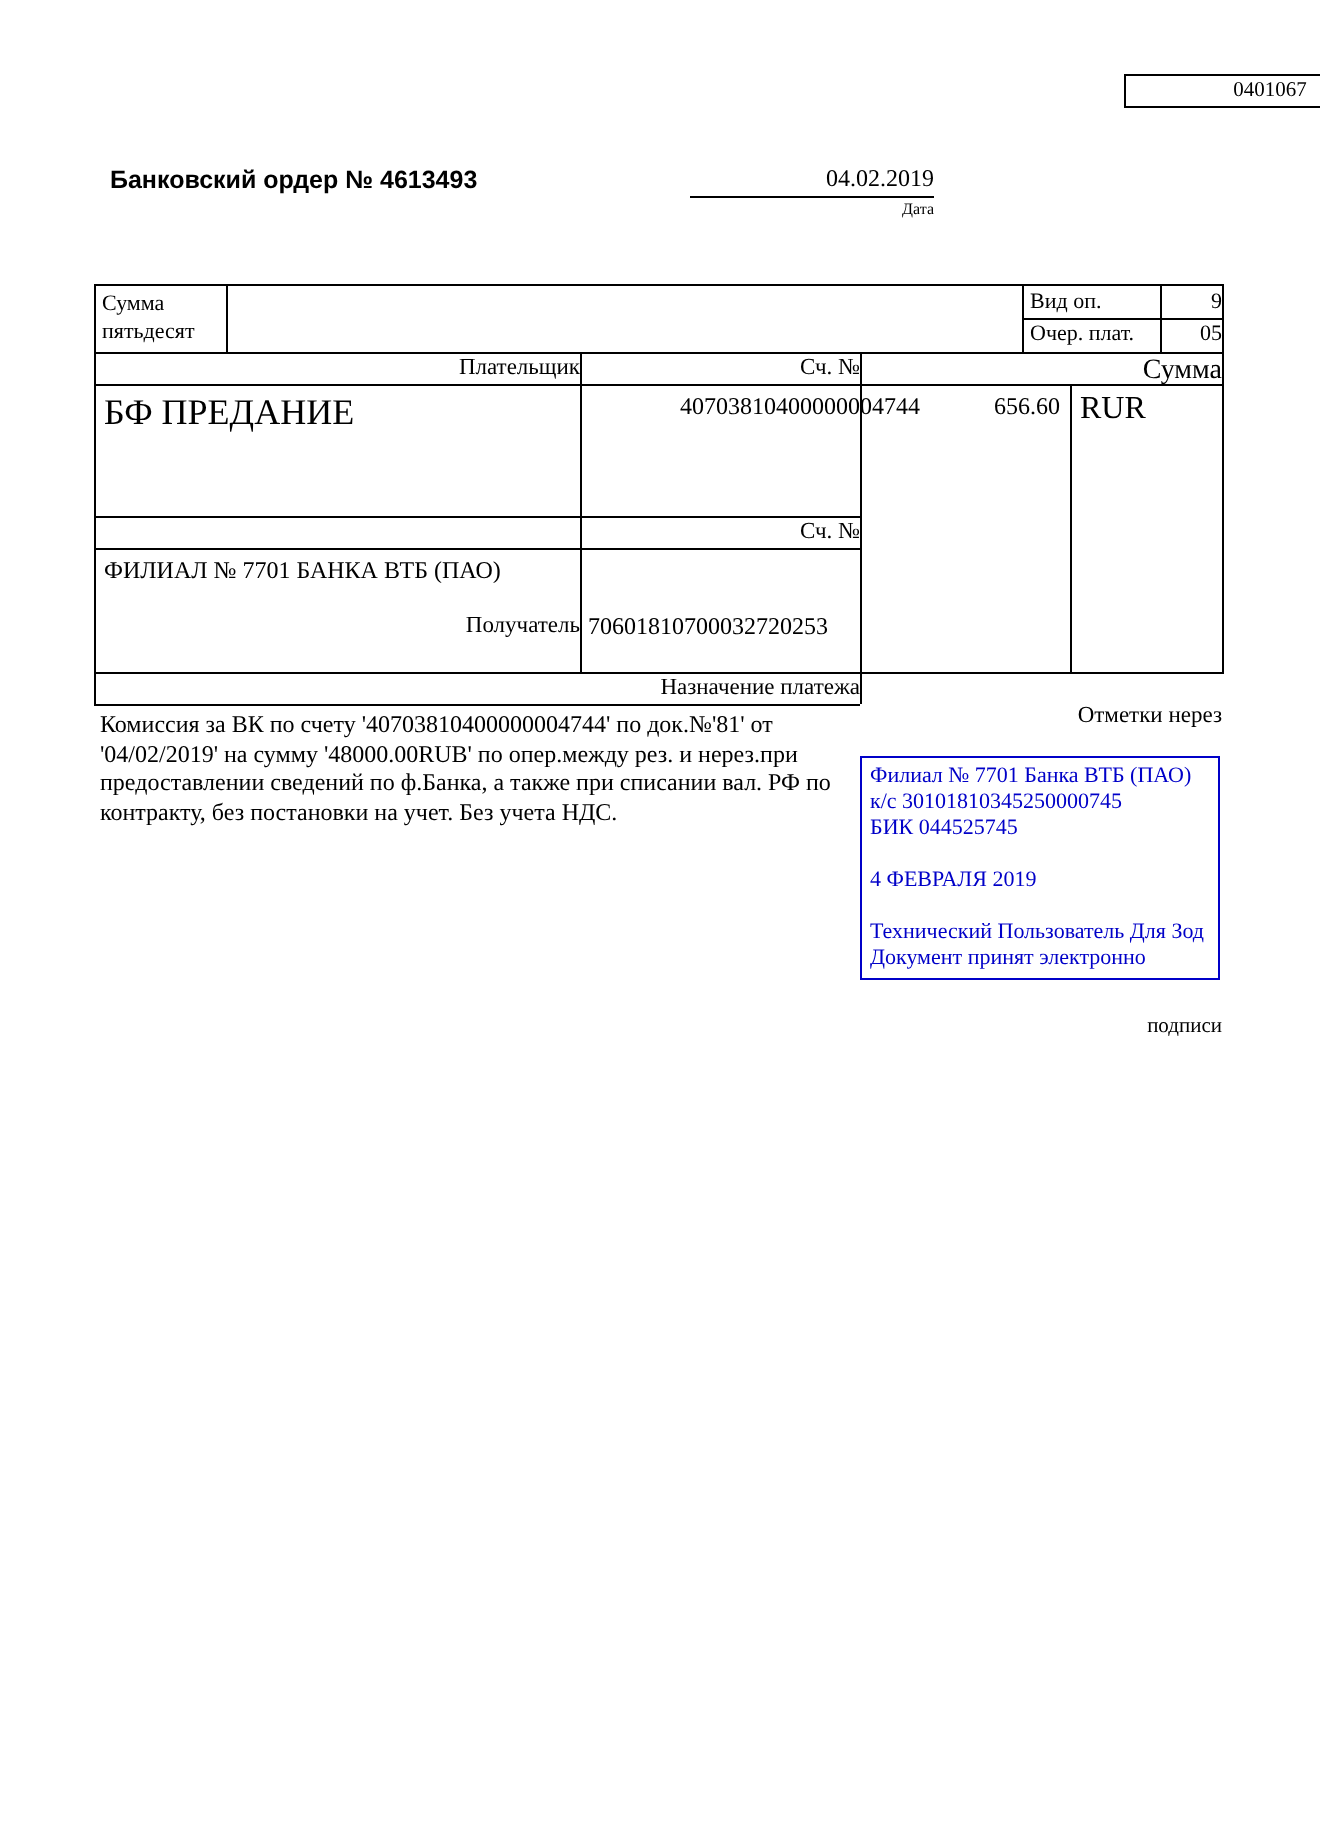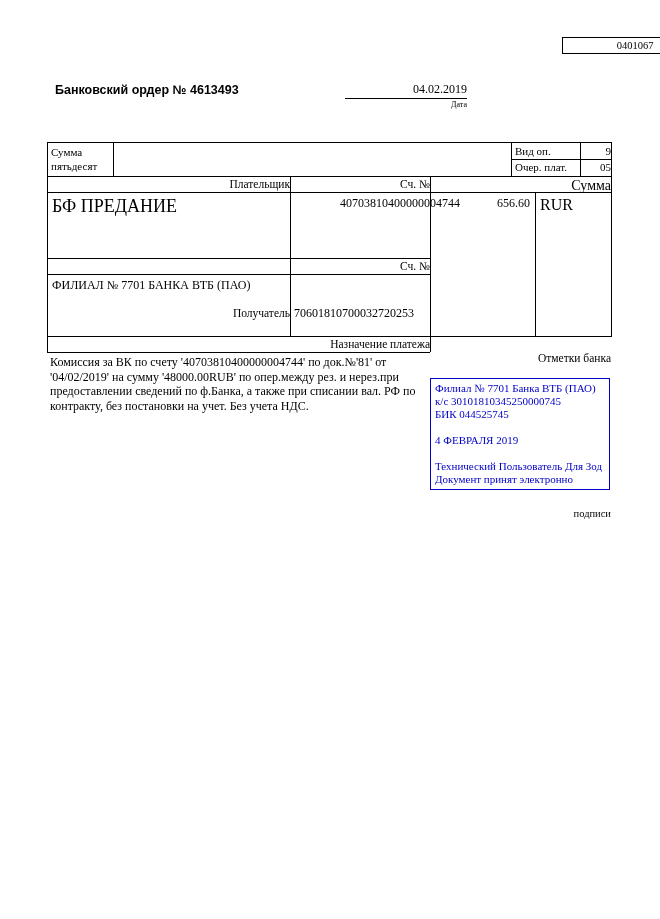--- a/index.html
+++ b/index.html
@@ -76,21 +76,21 @@
   <div class="txt" style="left:435px; top:196px; width:95px; font-size:12px;text-align:right;">656.60</div>
   <div class="txt" style="left:540px; top:196px; width:66px; font-size:16px;">RUR</div>
 
   <div class="txt center" style="left:47px; top:260px; width:243px; font-size:11.5px;margin-top:47px;">Получатель</div>
   <div class="txt center" style="left:290px; top:260px; width:140px; font-size:11.5px;">Сч. №</div>
 
   <div class="txt" style="left:52px; top:278px; width:232px; font-size:12px;">ФИЛИАЛ № 7701 БАНКА ВТБ (ПАО)</div>
   <div class="txt" style="left:294px; top:278px; width:133px; font-size:12px;margin-top:28px;">70601810700032720253</div>
 
   <div class="txt center" style="left:47px; top:338px; width:383px; font-size:11.5px;">Назначение платежа</div>
-  <div class="txt center" style="left:430px; top:352px; width:181px; font-size:11.5px;">Отметки банка</div>
+  <div class="txt center" style="left:430px; top:352px; width:181px; font-size:11.5px;">Отметки нерез</div>
 
   <div class="txt" style="left:50px; top:355px; width:380px; font-size:12px; line-height:14.5px;">Комиссия за ВК по счету '40703810400000004744' по док.№'81' от '04/02/2019' на сумму '48000.00RUB' по опер.между рез. и нерез.при предоставлении сведений по ф.Банка, а также при списании вал. РФ по контракту, без постановки на учет. Без учета НДС.</div>
 
   <div class="stamp">
     <div class="stamp-line">Филиал № 7701 Банка ВТБ (ПАО)</div>
     <div class="stamp-line">к/с 30101810345250000745</div>
     <div class="stamp-line">БИК 044525745</div>
     <div class="stamp-line"></div>
     <div class="stamp-line">4 ФЕВРАЛЯ 2019</div>
     <div class="stamp-line"></div>

